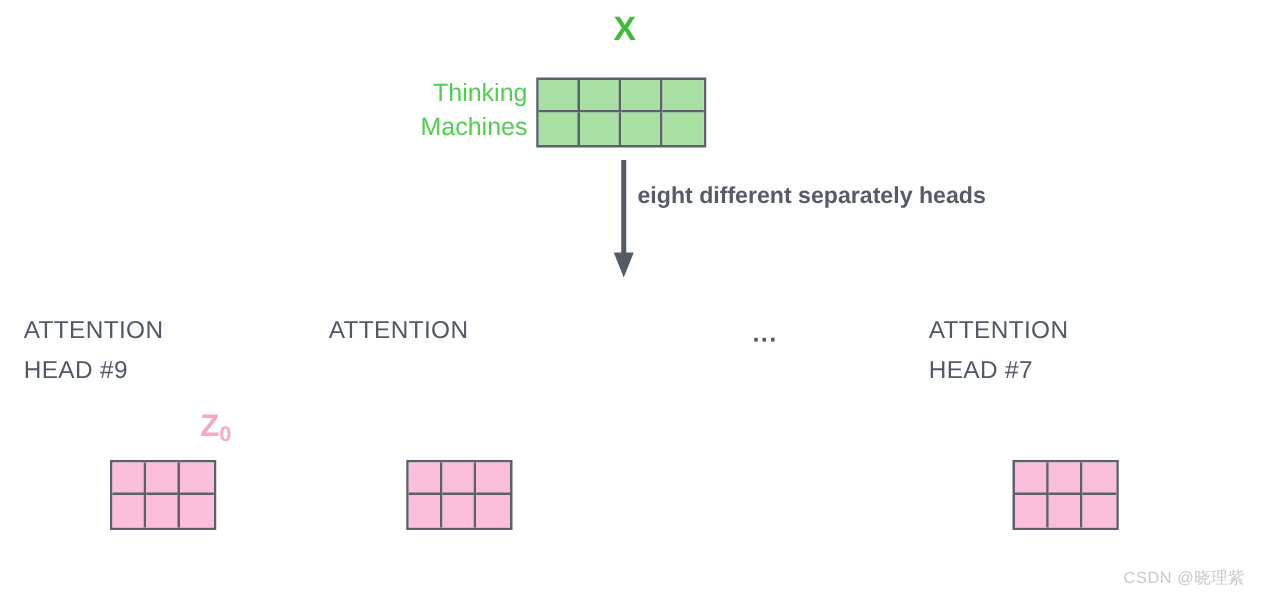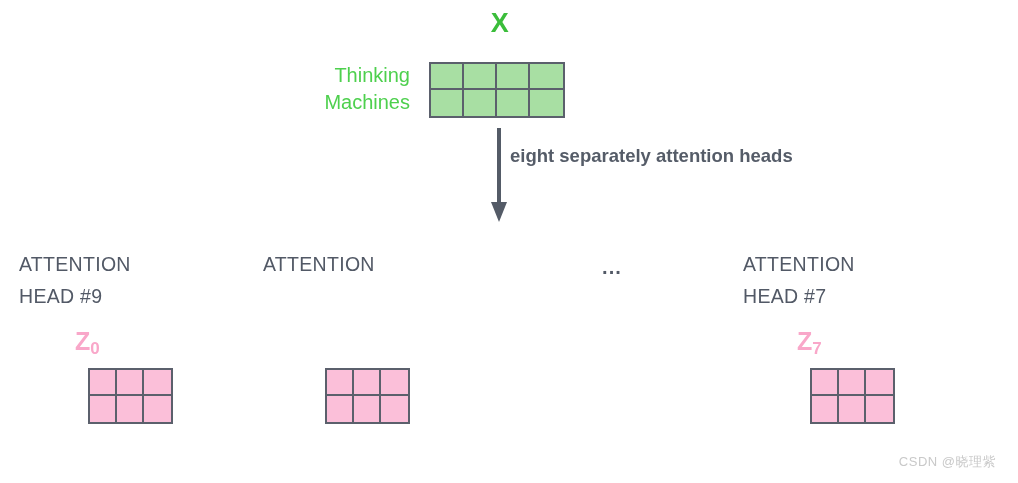--- a/index.html
+++ b/index.html
@@ -29,21 +29,21 @@
     font-size: 27px;
     font-weight: bold;
     color: #3bbd3b;
     line-height: 1;
     letter-spacing: 0.5px;
   }
 
   
   .token-words {
     position: absolute;
-    left: 288px;
+    left: 300px;
     top: 62px;
     width: 122px;
     text-align: right;
     font-size: 20px;
     color: #4ed04e;
     line-height: 27px;
   }
   .token-words div { white-space: nowrap; }
 
   
@@ -129,21 +129,21 @@
     font-weight: bold;
     color: #525966;
     line-height: 28px;
   }
 
   
   .z-label {
     position: absolute;
     top: 325px;
     width: 110px;
-    text-align: left;
+    text-align: right;
     font-size: 25px;
     font-weight: bold;
     color: #f9a7c9;
     line-height: 32px;
   }
   .z-label .sub {
     font-size: 17px;
     vertical-align: baseline;
     position: relative;
     top: 4px;
@@ -188,21 +188,21 @@
   </div>
 
   <div class="arrow-wrap">
     <svg width="24" height="96" viewBox="0 0 24 96" xmlns="http://www.w3.org/2000/svg">
       <rect x="10" y="0" width="4" height="76" fill="#545b67"></rect>
       <polygon points="4,74 20,74 12,94" fill="#545b67"></polygon>
     </svg>
   </div>
 
   <div class="annotation">
-    <div>eight separately attention heads</div>
+    <div>eight different separately heads</div>
   </div>
 
   <div class="head-title" id="head-title-0">
     <div>ATTENTION</div>
     <div>HEAD #9</div>
   </div>
   <div class="z-label" id="z-label-0">
     <span>Z</span><span class="sub">0</span>
   </div>
   <div class="matrix matrix-z" id="matrix-z0">
@@ -225,23 +225,20 @@
     <div class="cell last-row"></div>
     <div class="cell last-col last-row"></div>
   </div>
 
   <div class="ellipsis">···</div>
 
   <div class="head-title" id="head-title-7">
     <div>ATTENTION</div>
     <div>HEAD #7</div>
   </div>
-  <div class="z-label" id="z-label-7">
-    <span>Z</span><span class="sub">7</span>
-  </div>
   <div class="matrix matrix-z" id="matrix-z7">
     <div class="cell"></div>
     <div class="cell"></div>
     <div class="cell last-col"></div>
     <div class="cell last-row"></div>
     <div class="cell last-row"></div>
     <div class="cell last-col last-row"></div>
   </div>
 
   <div class="watermark">CSDN @晓理紫</div>

